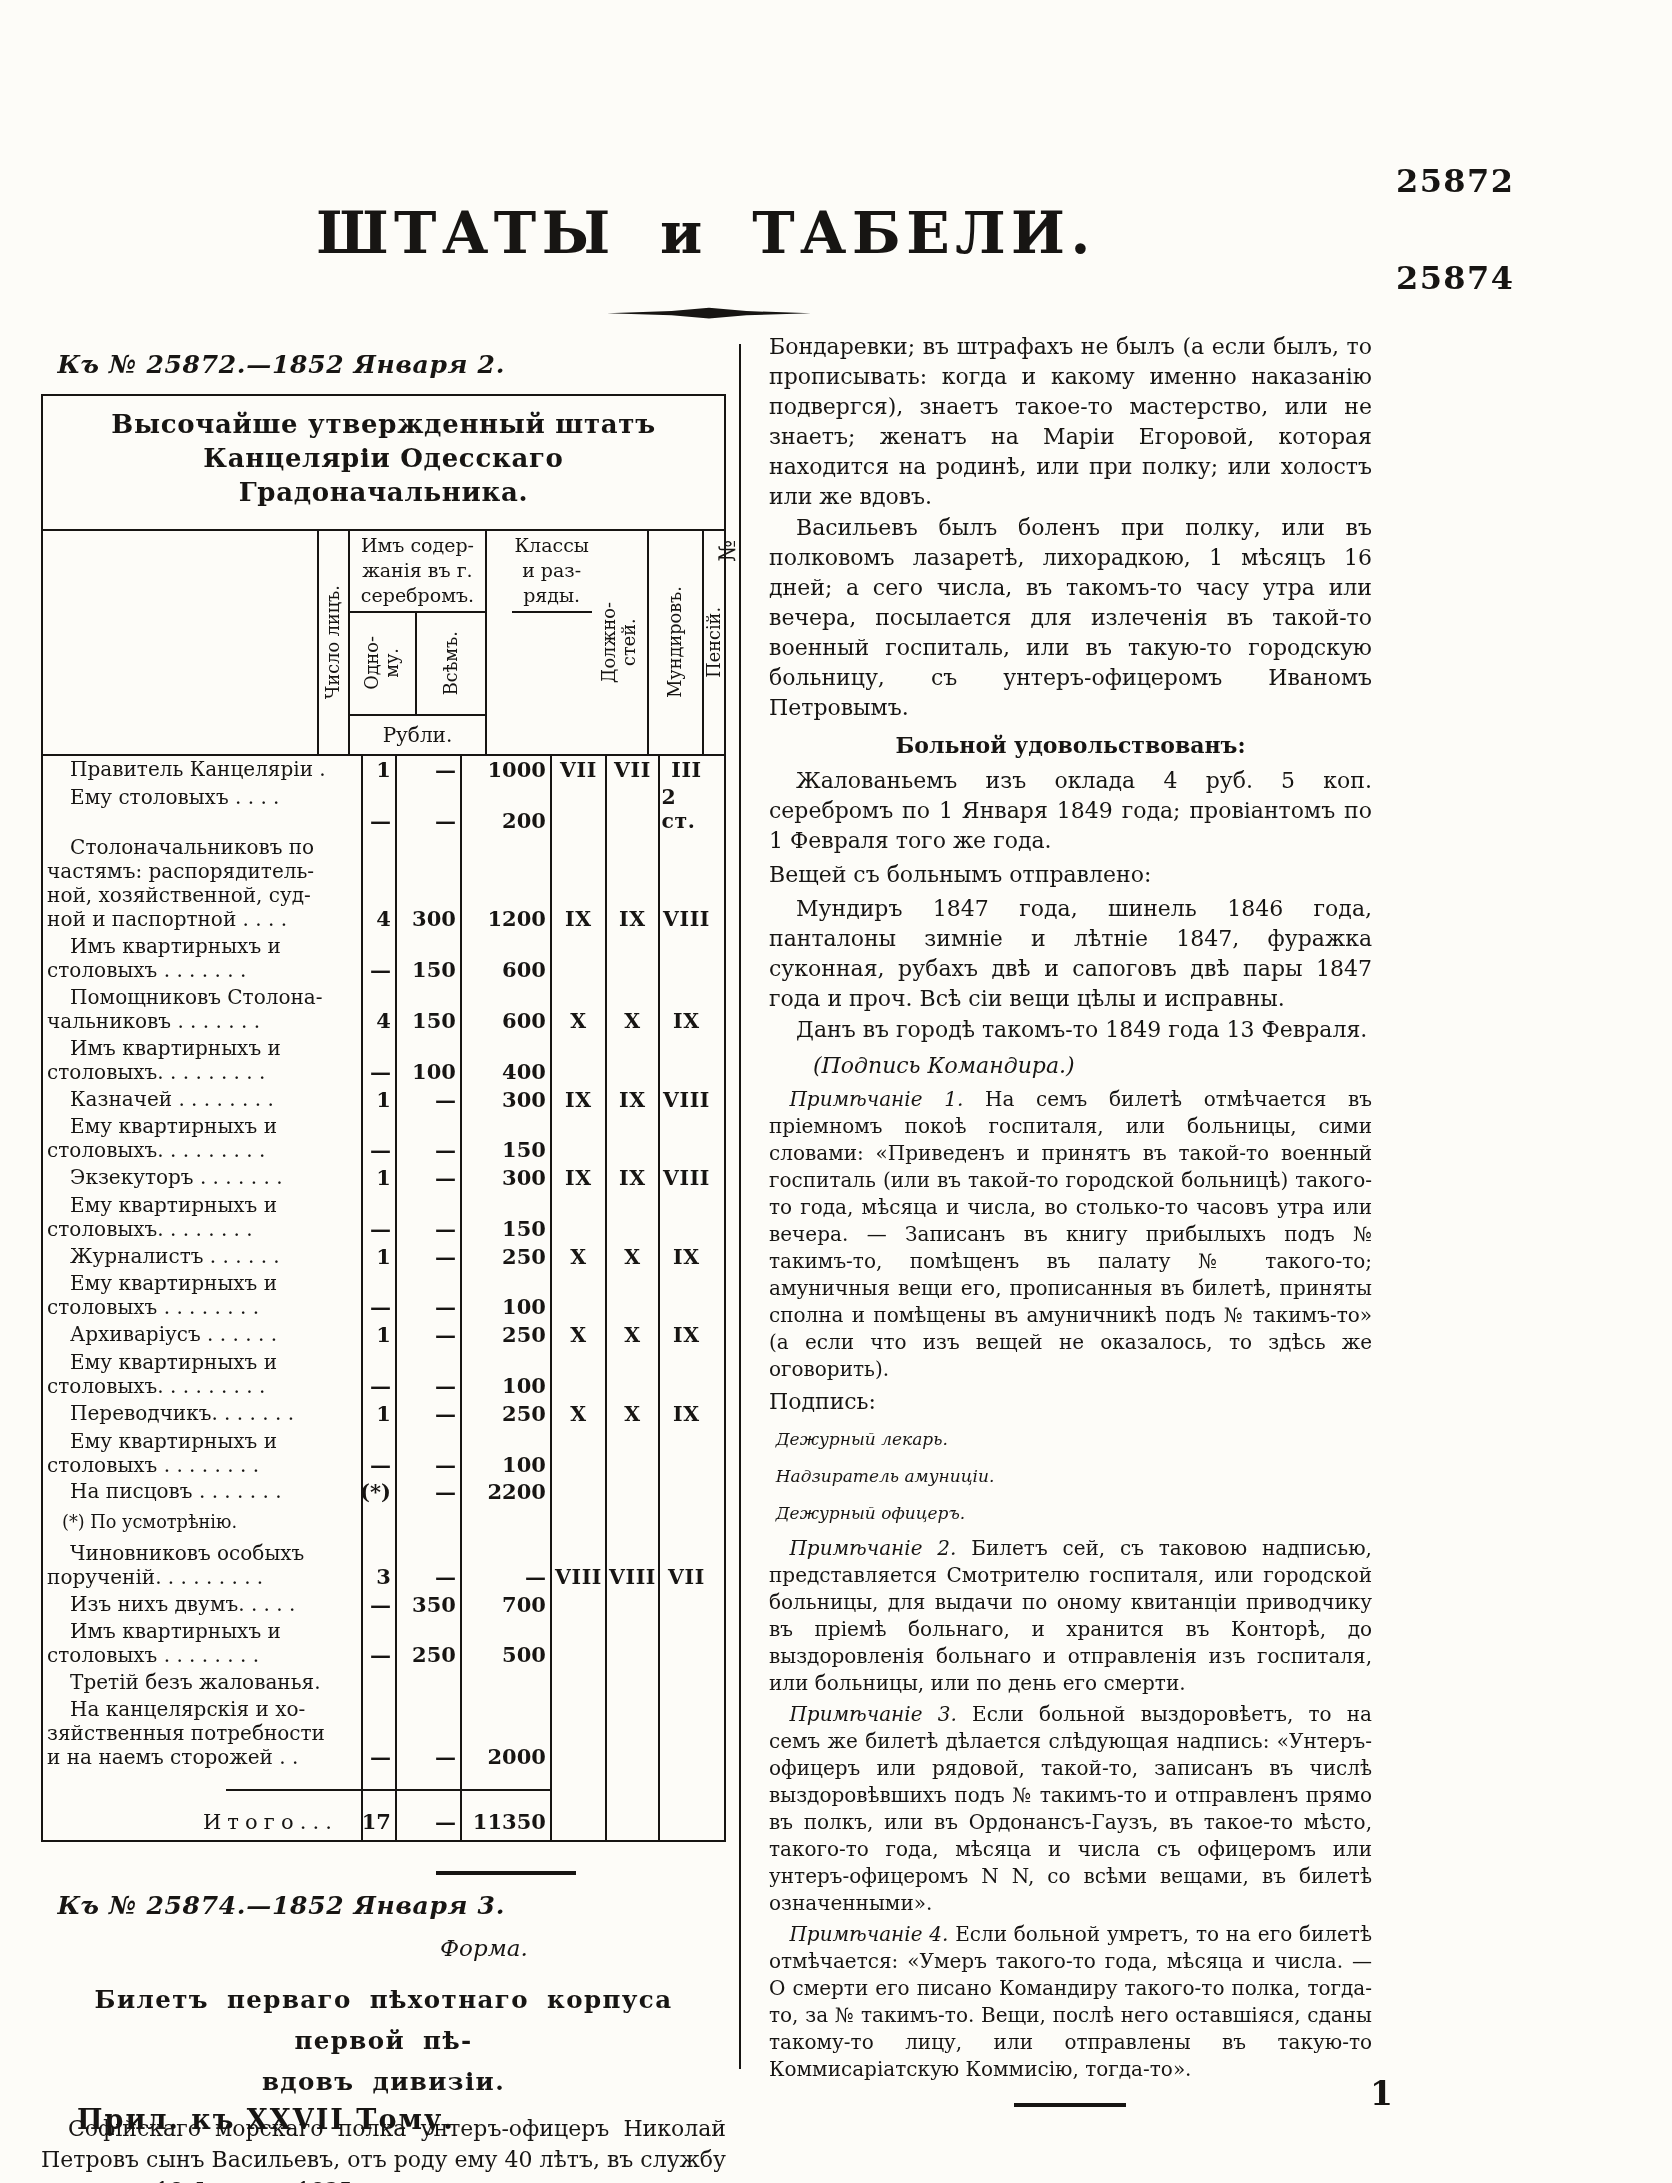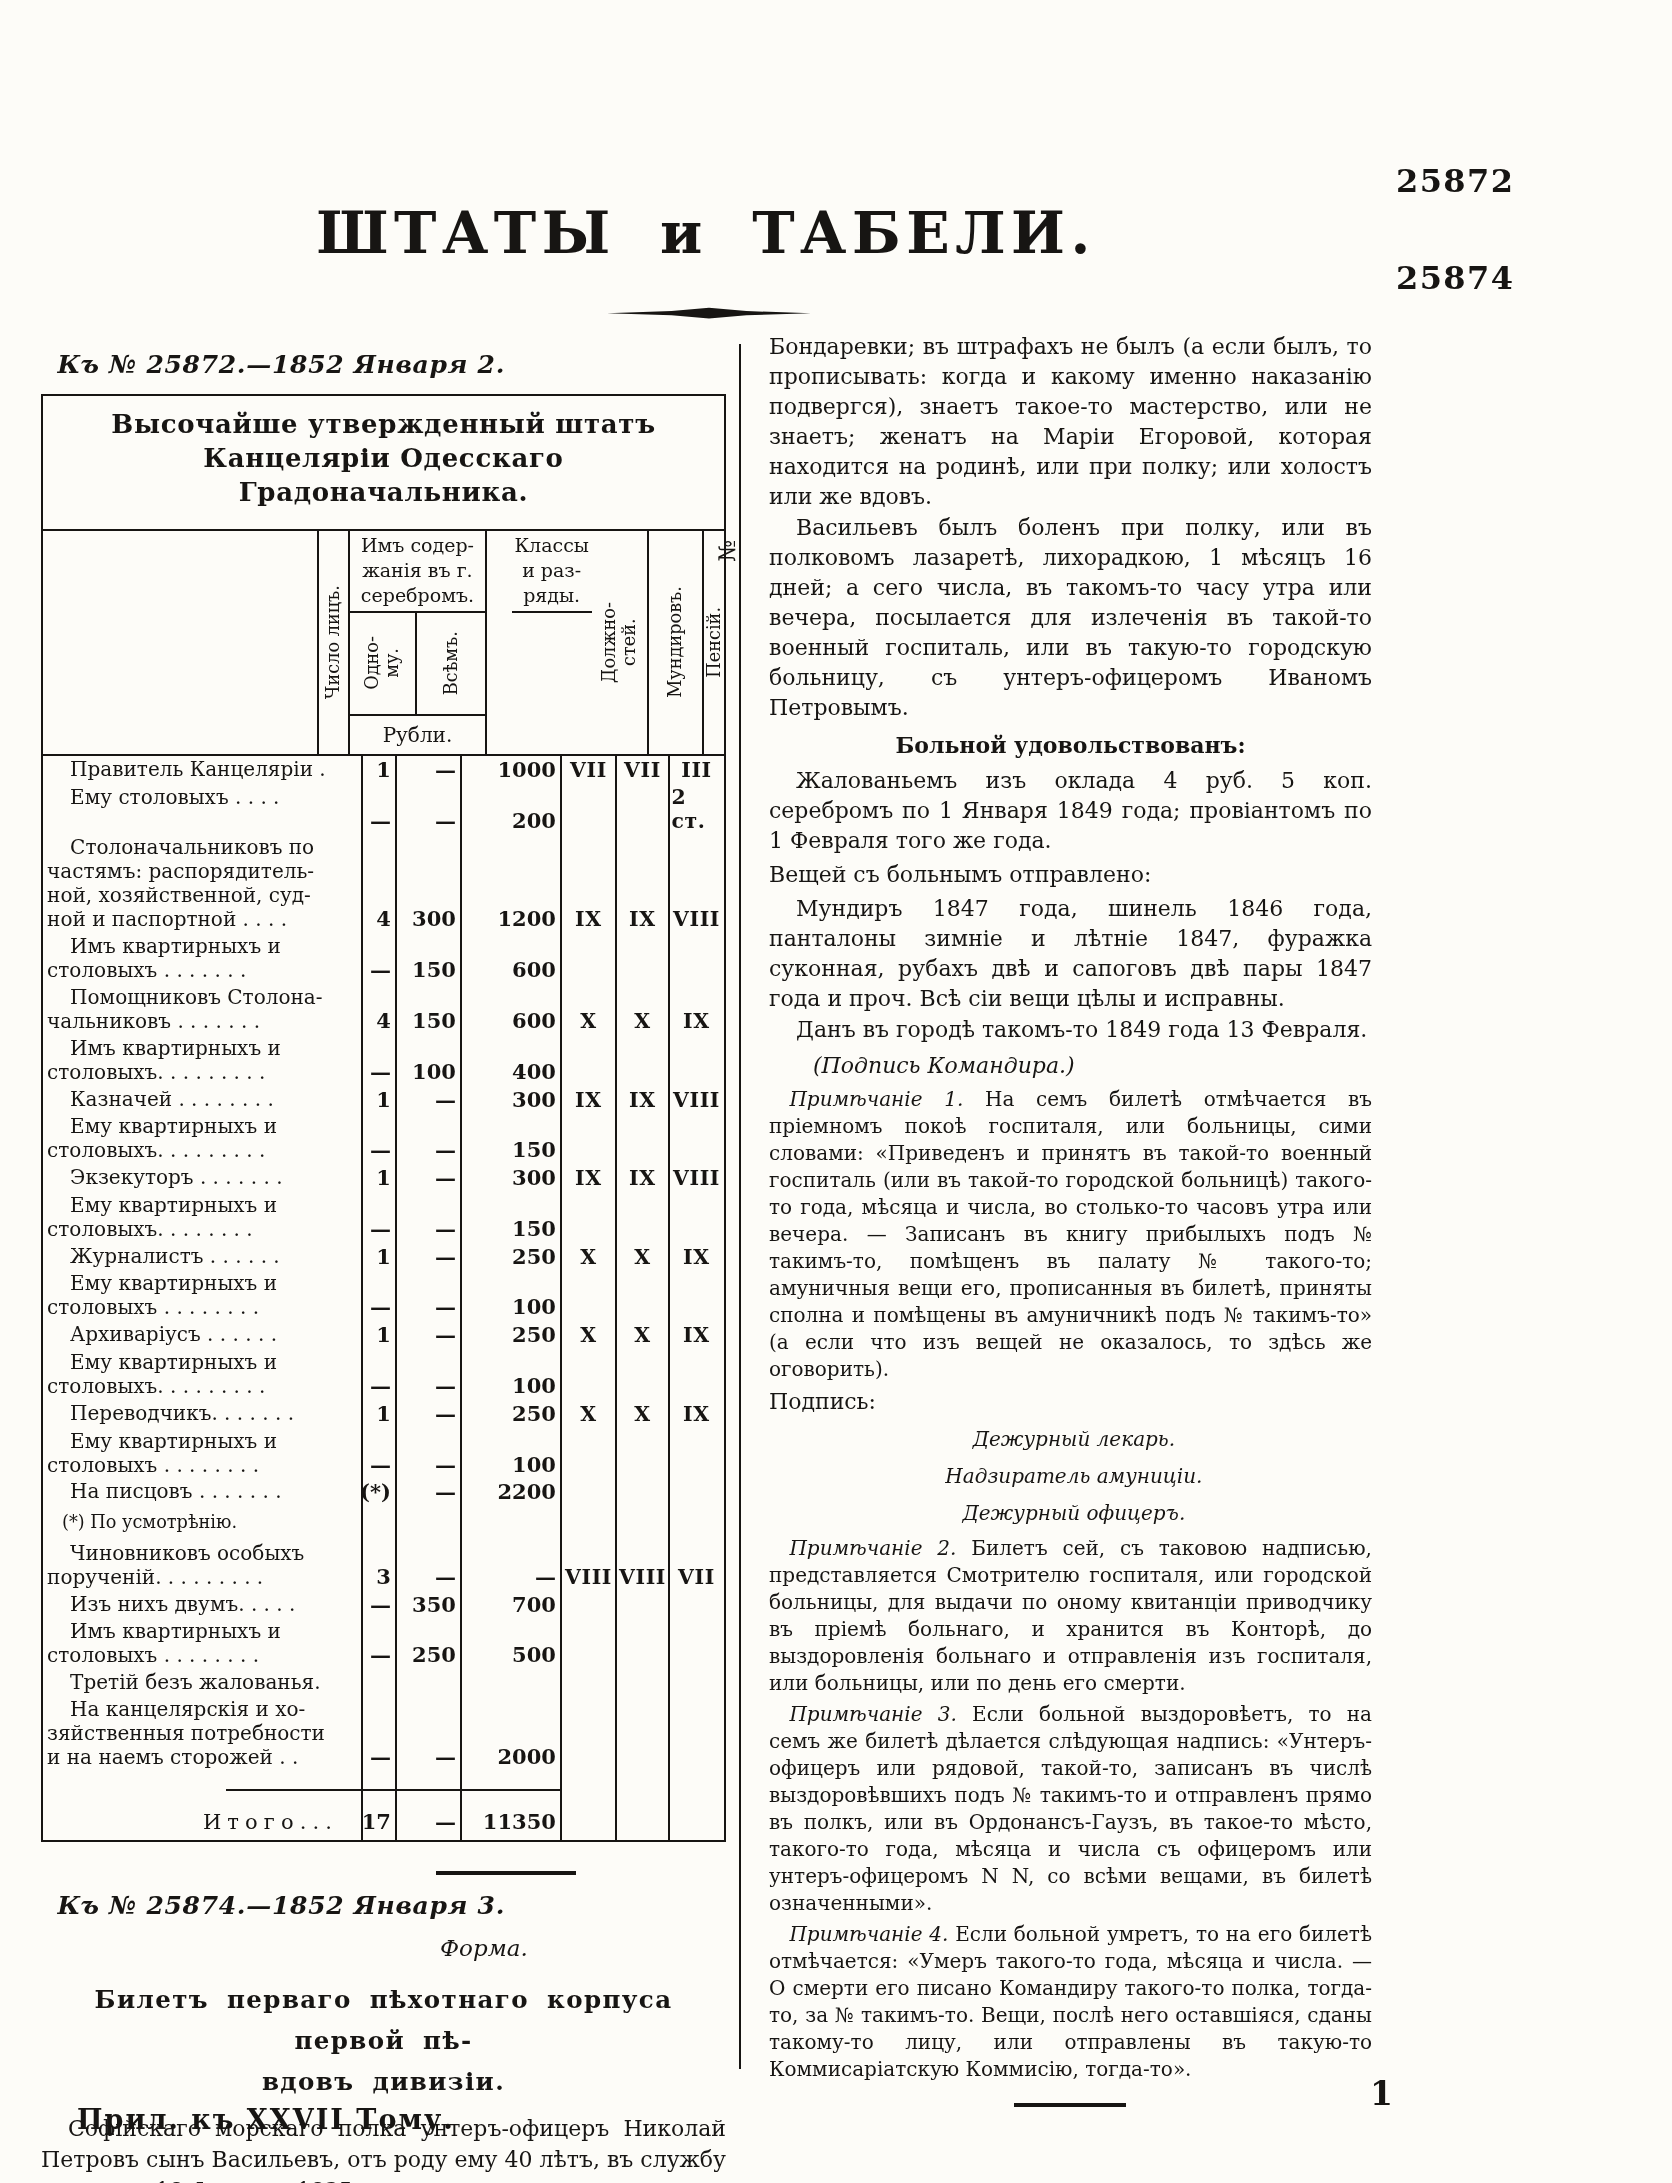--- a/index.html
+++ b/index.html
@@ -45,21 +45,21 @@
   .h-post{width:55px;}
   .h-unif{width:53px;}
   .h-pens{flex:1;}
   .h-rubles{height:38px;border-top:2px solid #171513;display:flex;align-items:center;justify-content:center;font-size:20px;}
   .vtext{writing-mode:vertical-rl;transform:rotate(180deg);white-space:pre-line;font-size:17.7px;line-height:20.4px;text-align:center;}
   .row{display:flex;align-items:stretch;}
   .c{box-sizing:border-box;border-right:2px solid #171513;}
   .c-lbl{width:320px;font-size:20px;line-height:24px;padding:1.4px 2.7px 1.4px 4.1px;text-indent:23px;white-space:pre-line;}
   .c-n{width:34px;}
   .c-each{width:65px;}
-  .c-all{width:100px;}
+  .c-all{width:90px;}
   .c-post{width:55px;}
   .c-unif{width:53px;}
   .c-pens{width:53px;border-right:none;}
   .num{display:flex;align-items:flex-end;justify-content:flex-end;padding:1.4px 4.1px;font-weight:700;font-size:21px;}
   .rom{display:flex;align-items:flex-end;justify-content:center;padding:1.4px 1.4px;font-weight:600;font-size:20.4px;letter-spacing:0.7px;}
   .variant-note .c-lbl{font-size:17.7px;text-indent:15px;padding-top:4.1px;padding-bottom:5.5px;}
   .rule-row{height:20.4px;}
   .rule-row .c-lbl{padding:0;display:flex;}
   .partial-rule{margin-left:183px;flex:1;border-bottom:2.7px solid #171513;}
   .ruled{border-bottom:2.7px solid #171513;}
@@ -74,21 +74,21 @@
     letter-spacing:1.4px;word-spacing:8.2px;white-space:pre-line;}
   .bilet-text{margin:11px 0 0;font-size:22px;line-height:31px;text-align:justify;text-indent:27px;}
   
   .right-col{position:absolute;left:769px;top:332px;width:603px;font-size:22px;line-height:30px;}
   .right-col p{margin:0 0 1.4px;}
   .p{text-indent:27px;text-align:justify;}
   .p.noindent{text-indent:0;}
   .h-center{text-align:center;font-weight:700;margin:6.8px 0 5.5px !important;}
   .h-left{text-indent:0;margin:4.1px 0 !important;}
   .sig{font-style:italic;text-indent:0;margin:5.5px 0 5.5px 44px !important;}
-  .sig-line{font-style:italic;text-indent:0;margin:6.8px 0 6.8px 6.8px !important;font-size:20px;text-align:center;}
+  .sig-line{font-style:italic;text-indent:0;margin:6.8px 0 6.8px 6.8px !important;font-size:17px;}
   .note{font-size:20px;line-height:27px;text-align:justify;text-indent:20.4px;margin:4.1px 0 2.7px !important;}
   .note .lead{font-style:italic;}
   .sig2{font-style:italic;text-indent:0;margin:6.8px 0 4.1px 4.1px !important;}
   .end-rule{margin:20.4px 0 0 245px;width:112px;height:3.4px;background:#171513;}
 </style>
 </head>
 <body>
 
 <div>
 

